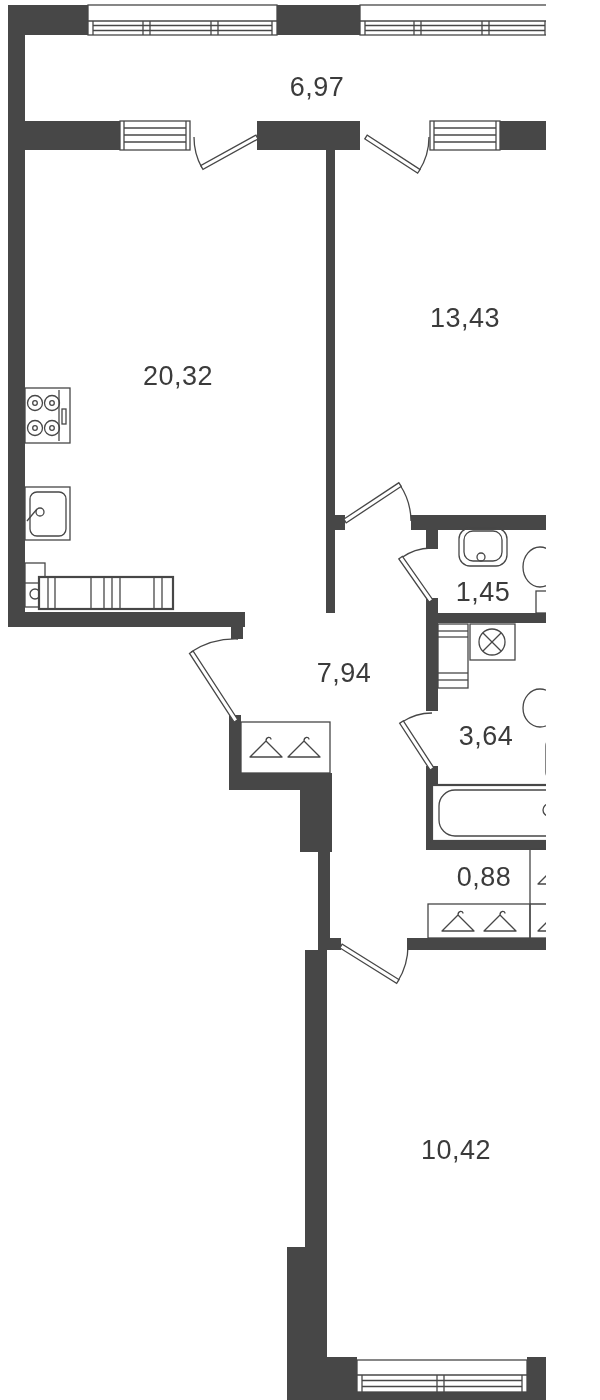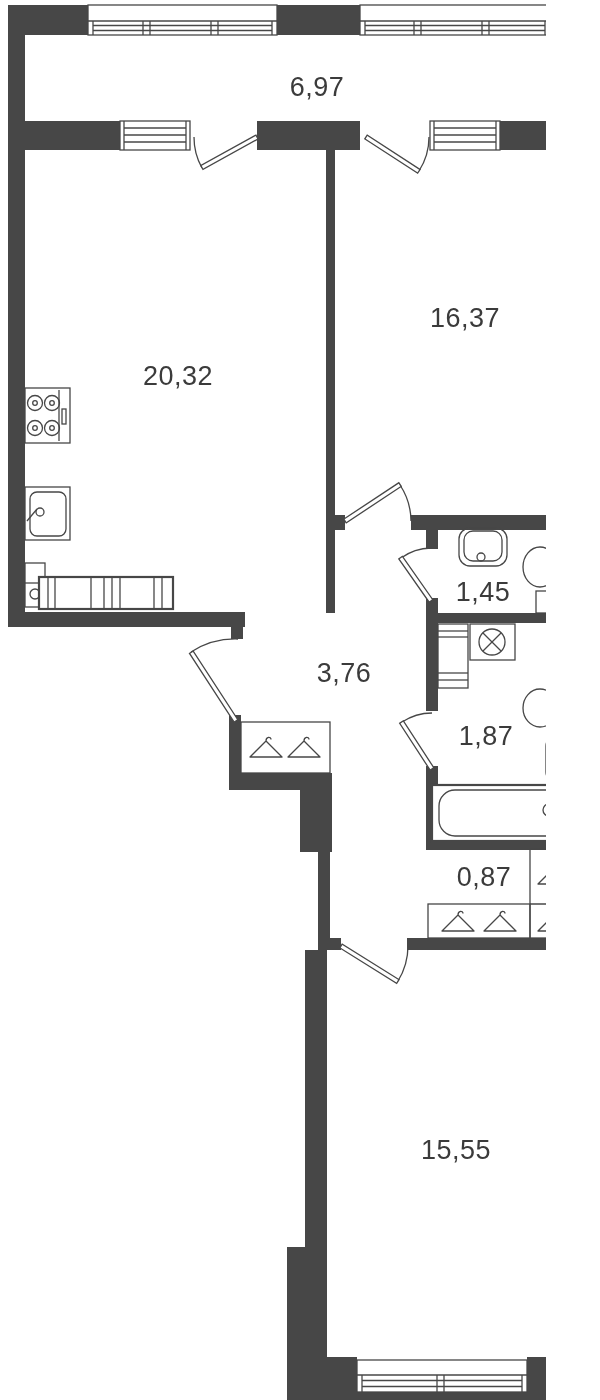--- a/index.html
+++ b/index.html
@@ -257,19 +257,19 @@
         <path class="ln" stroke-linejoin="round" d="M17,7 C17,2.5 22,2.5 22,5.5 M17,7 L33,23 L1,23 Z"></path>
       </g>
       <g transform="translate(483,908)">
         <path class="ln" stroke-linejoin="round" d="M17,7 C17,2.5 22,2.5 22,5.5 M17,7 L33,23 L1,23 Z"></path>
       </g>
     </g>
   </svg>
 
   <div class="room-label" style="left:317px;top:87px">6,97</div>
   <div class="room-label" style="left:178px;top:376px">20,32</div>
-  <div class="room-label" style="left:465px;top:318px">16,37</div>
-  <div class="room-label" style="left:344px;top:673px">3,76</div>
+  <div class="room-label" style="left:465px;top:318px">13,43</div>
+  <div class="room-label" style="left:344px;top:673px">7,94</div>
   <div class="room-label" style="left:483px;top:592px">1,45</div>
-  <div class="room-label" style="left:486px;top:736px">1,87</div>
-  <div class="room-label" style="left:484px;top:877px">0,87</div>
-  <div class="room-label" style="left:456px;top:1150px">15,55</div>
+  <div class="room-label" style="left:486px;top:736px">3,64</div>
+  <div class="room-label" style="left:484px;top:877px">0,88</div>
+  <div class="room-label" style="left:456px;top:1150px">10,42</div>
 </div>
 
 </body></html>

